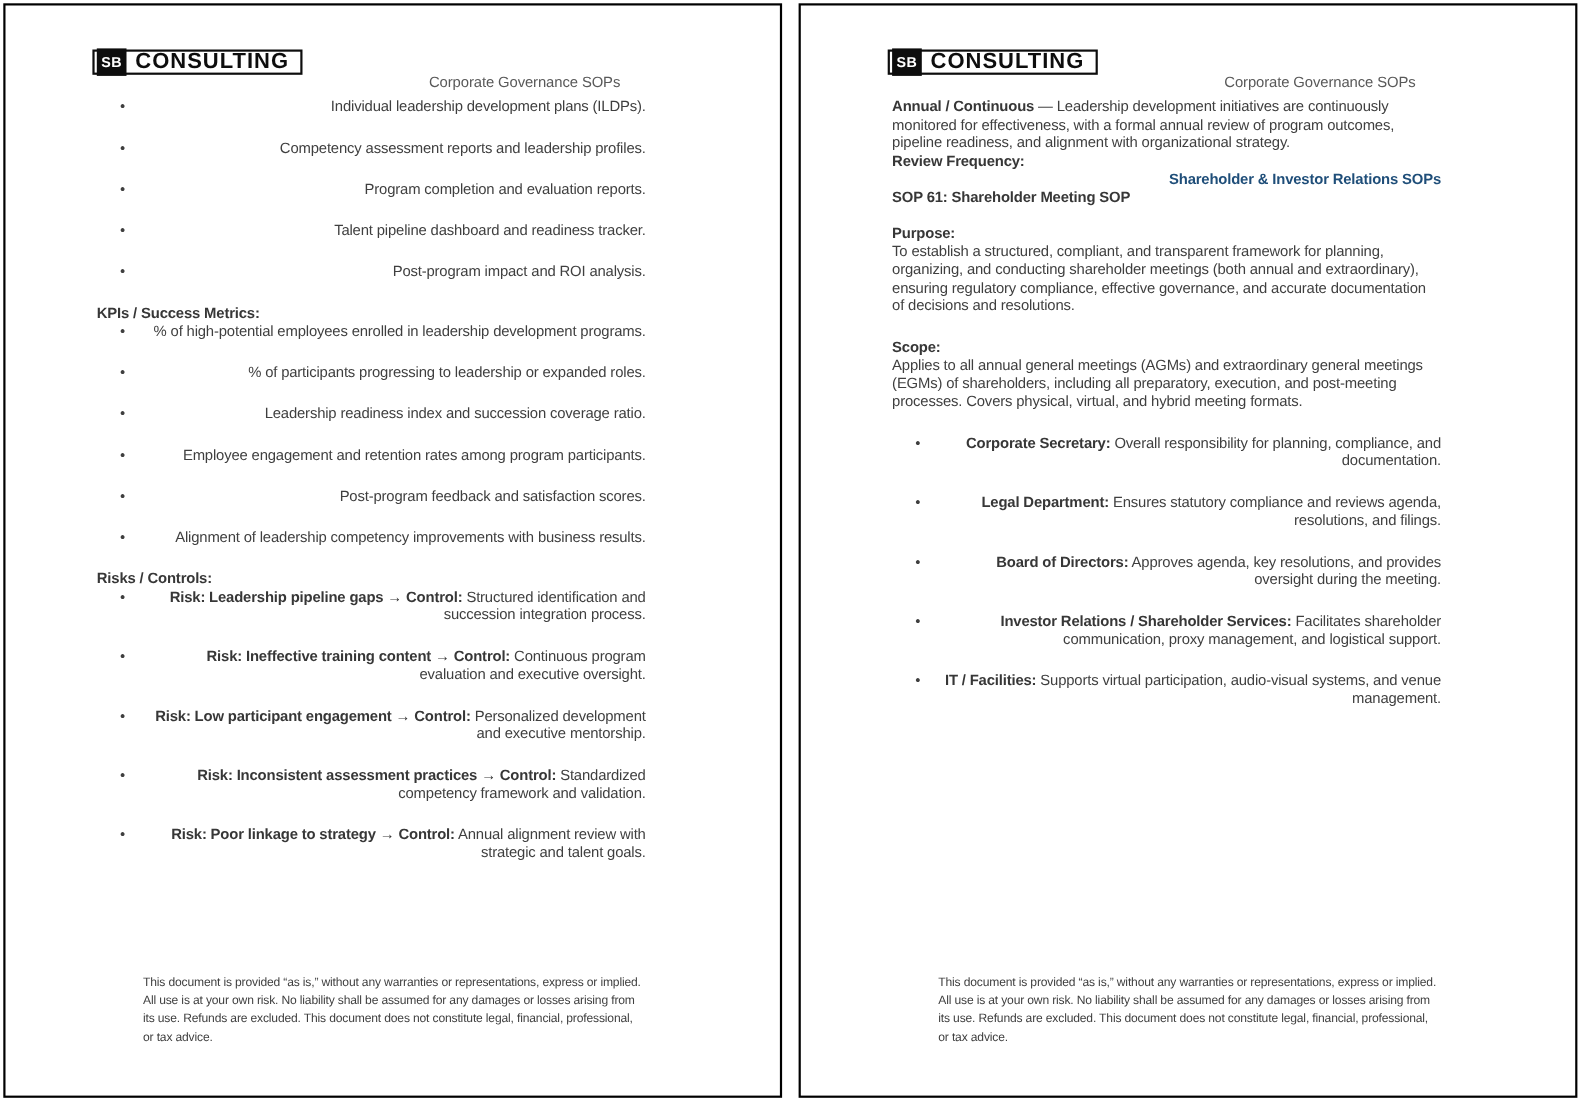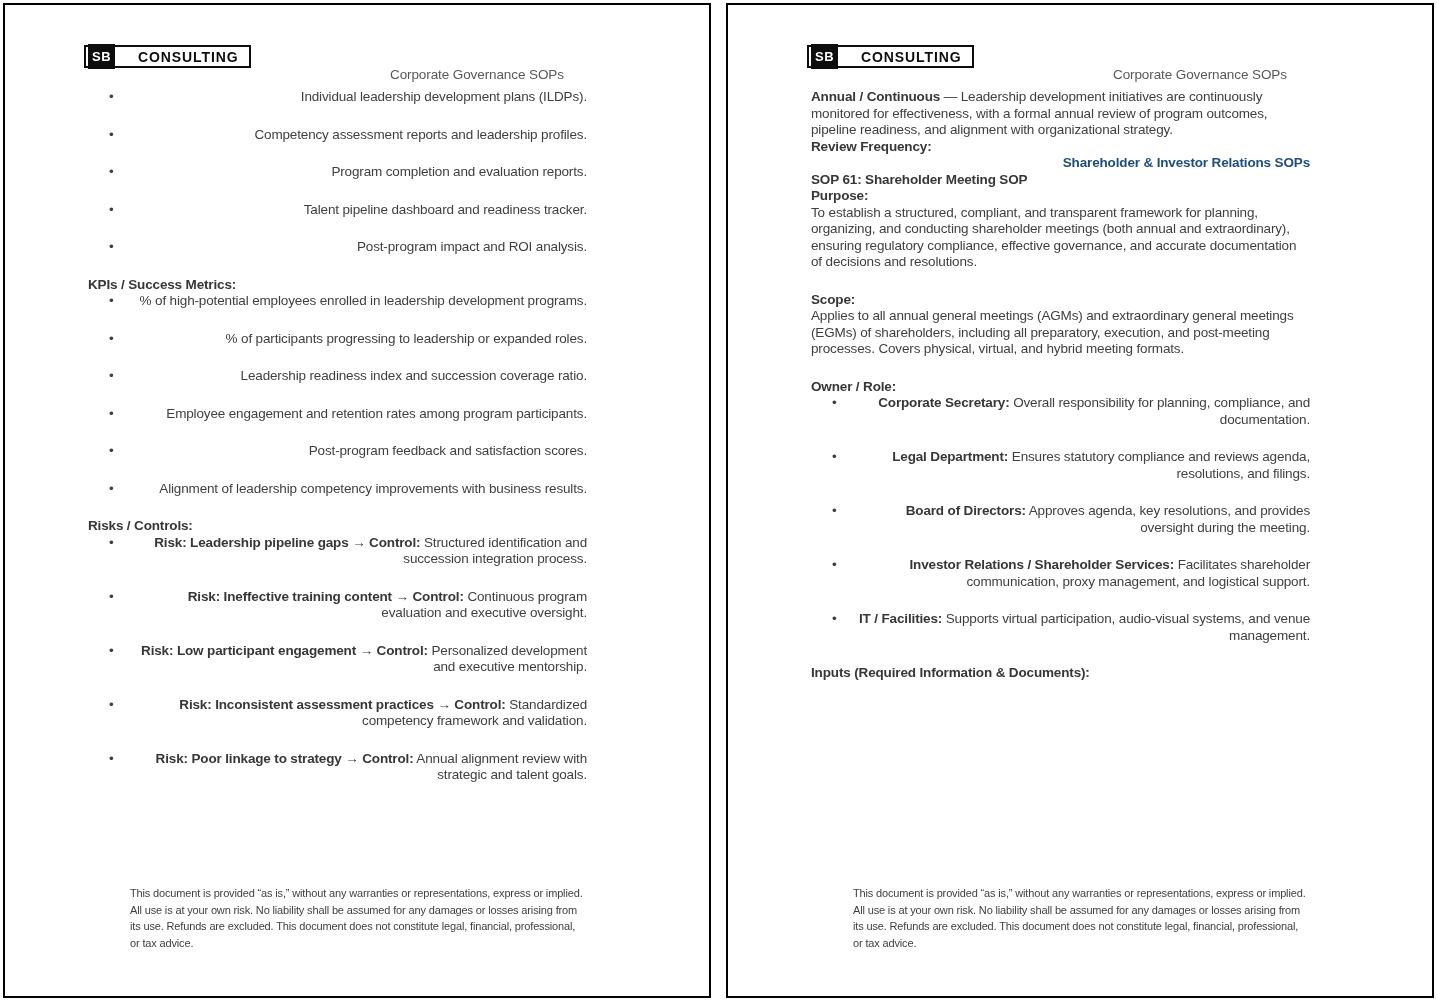--- a/index.html
+++ b/index.html
@@ -47,24 +47,24 @@
     font-size: 13px;
     width: 27px;
     height: 25px;
     display: flex;
     align-items: center;
     justify-content: center;
     letter-spacing: 0.5px;
   }
   .logo-name {
     font-weight: 700;
-    font-size: 14px;
+    font-size: 20px;
     letter-spacing: 0.9px;
     color: #0d0d0d;
-    margin: 0 8px 0 23px;
+    margin: 0 8px 0 8px;
     white-space: nowrap;
     text-align: right;
   }
 
   .page-header-title {
     position: absolute;
     top: 62px;
     left: 385px;
     font-size: 13.5px;
     color: #595959;
@@ -92,21 +92,21 @@
   .sec-heading-blue {
     font-weight: 700;
     margin: 98px 0 21px 0;
     text-align: right;
   }
   .sop-heading {
     font-weight: 700;
     color: #373737;
     margin: 0 0 21px 0;
   }
-  .para-block { margin: 0 0 21px 0; }
+  .para-block { margin: 16px 0 21px 0; }
 
   ul.blist {
     list-style: none;
     margin: 0;
     padding: 0 0 0 42px;
   }
   ul.blist li {
     position: relative;
     margin: 0 0 21px 0;
     text-align: right;
@@ -203,30 +203,28 @@
       <div class="para-block">
         <p class="b">Purpose:</p>
         <p>To establish a structured, compliant, and transparent framework for planning, organizing, and conducting shareholder meetings (both annual and extraordinary), ensuring regulatory compliance, effective governance, and accurate documentation of decisions and resolutions.</p>
       </div>
 
       <div class="para-block">
         <p class="b">Scope:</p>
         <p>Applies to all annual general meetings (AGMs) and extraordinary general meetings (EGMs) of shareholders, including all preparatory, execution, and post-meeting processes. Covers physical, virtual, and hybrid meeting formats.</p>
       </div>
 
-      <p class="sec-heading">Owner / Role:</p>
 
       <ul class="blist">
         <li><span class="b">Corporate Secretary:</span><span> Overall responsibility for planning, compliance, and documentation.</span></li>
         <li><span class="b">Legal Department:</span><span> Ensures statutory compliance and reviews agenda, resolutions, and filings.</span></li>
         <li><span class="b">Board of Directors:</span><span> Approves agenda, key resolutions, and provides oversight during the meeting.</span></li>
         <li><span class="b">Investor Relations / Shareholder Services:</span><span> Facilitates shareholder communication, proxy management, and logistical support.</span></li>
         <li><span class="b">IT / Facilities:</span><span> Supports virtual participation, audio-visual systems, and venue management.</span></li>
       </ul>
 
-      <p class="b">Inputs (Required Information &amp; Documents):</p>
 
     </div>
 
     <div class="disclaimer">This document is provided “as is,” without any warranties or representations, express or implied. All use is at your own risk. No liability shall be assumed for any damages or losses arising from its use. Refunds are excluded. This document does not constitute legal, financial, professional, or tax advice.</div>
   </div>
 
 </div>
 
 </body></html>

